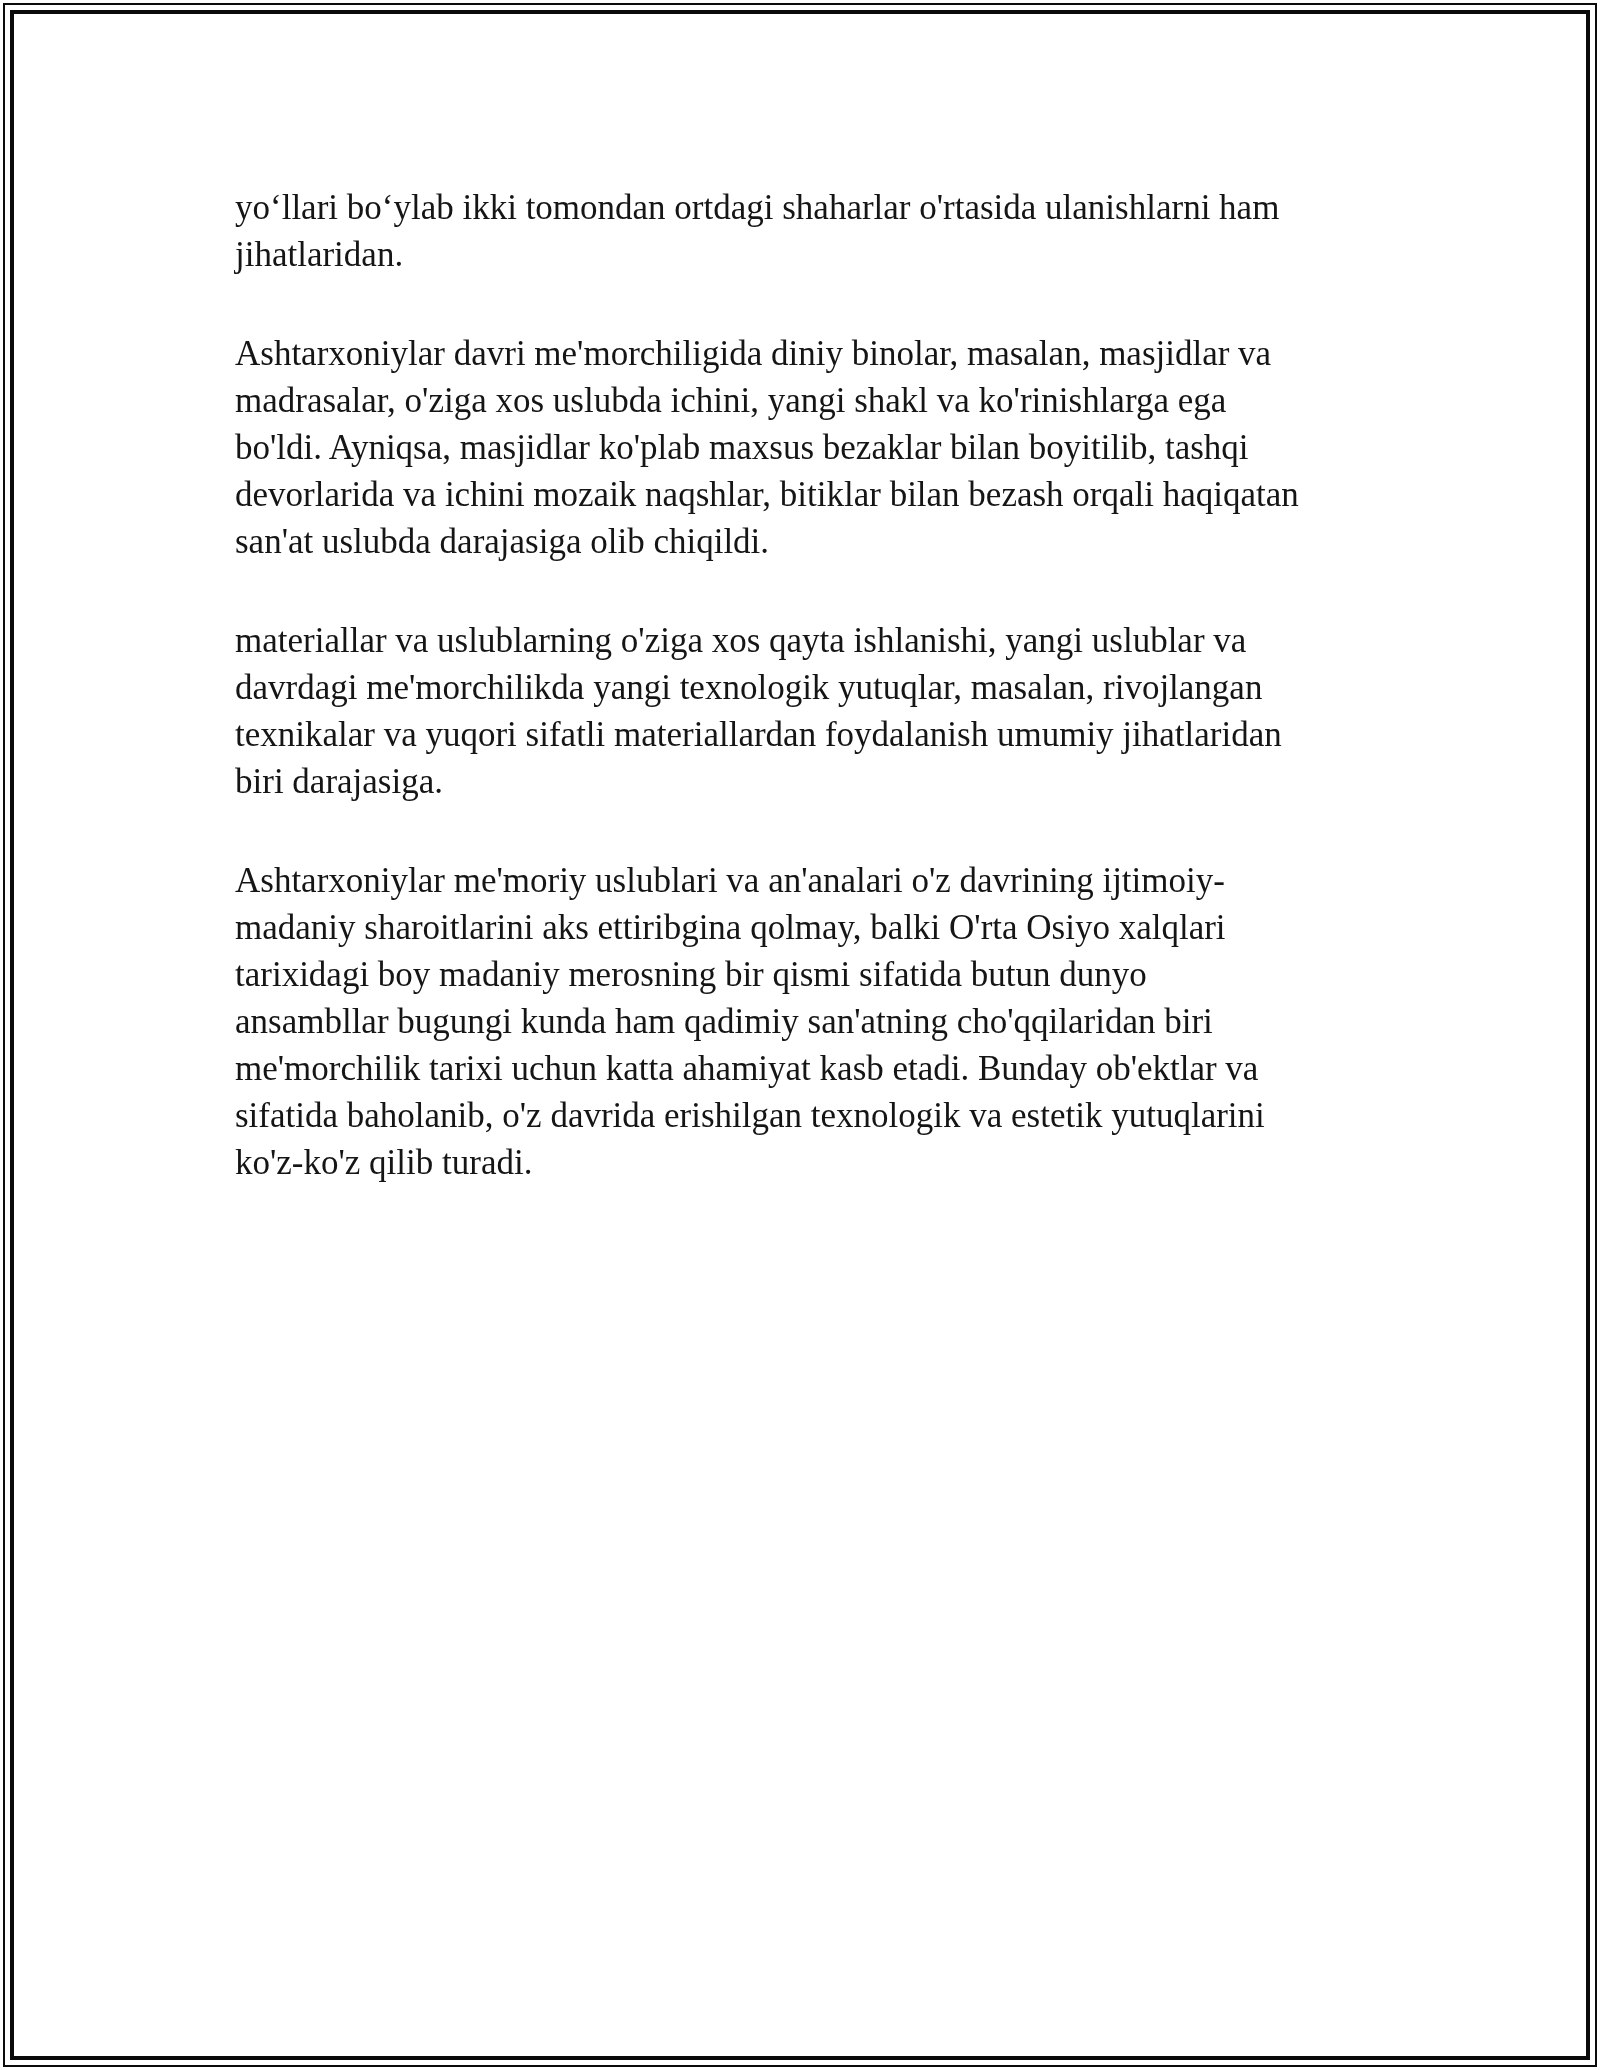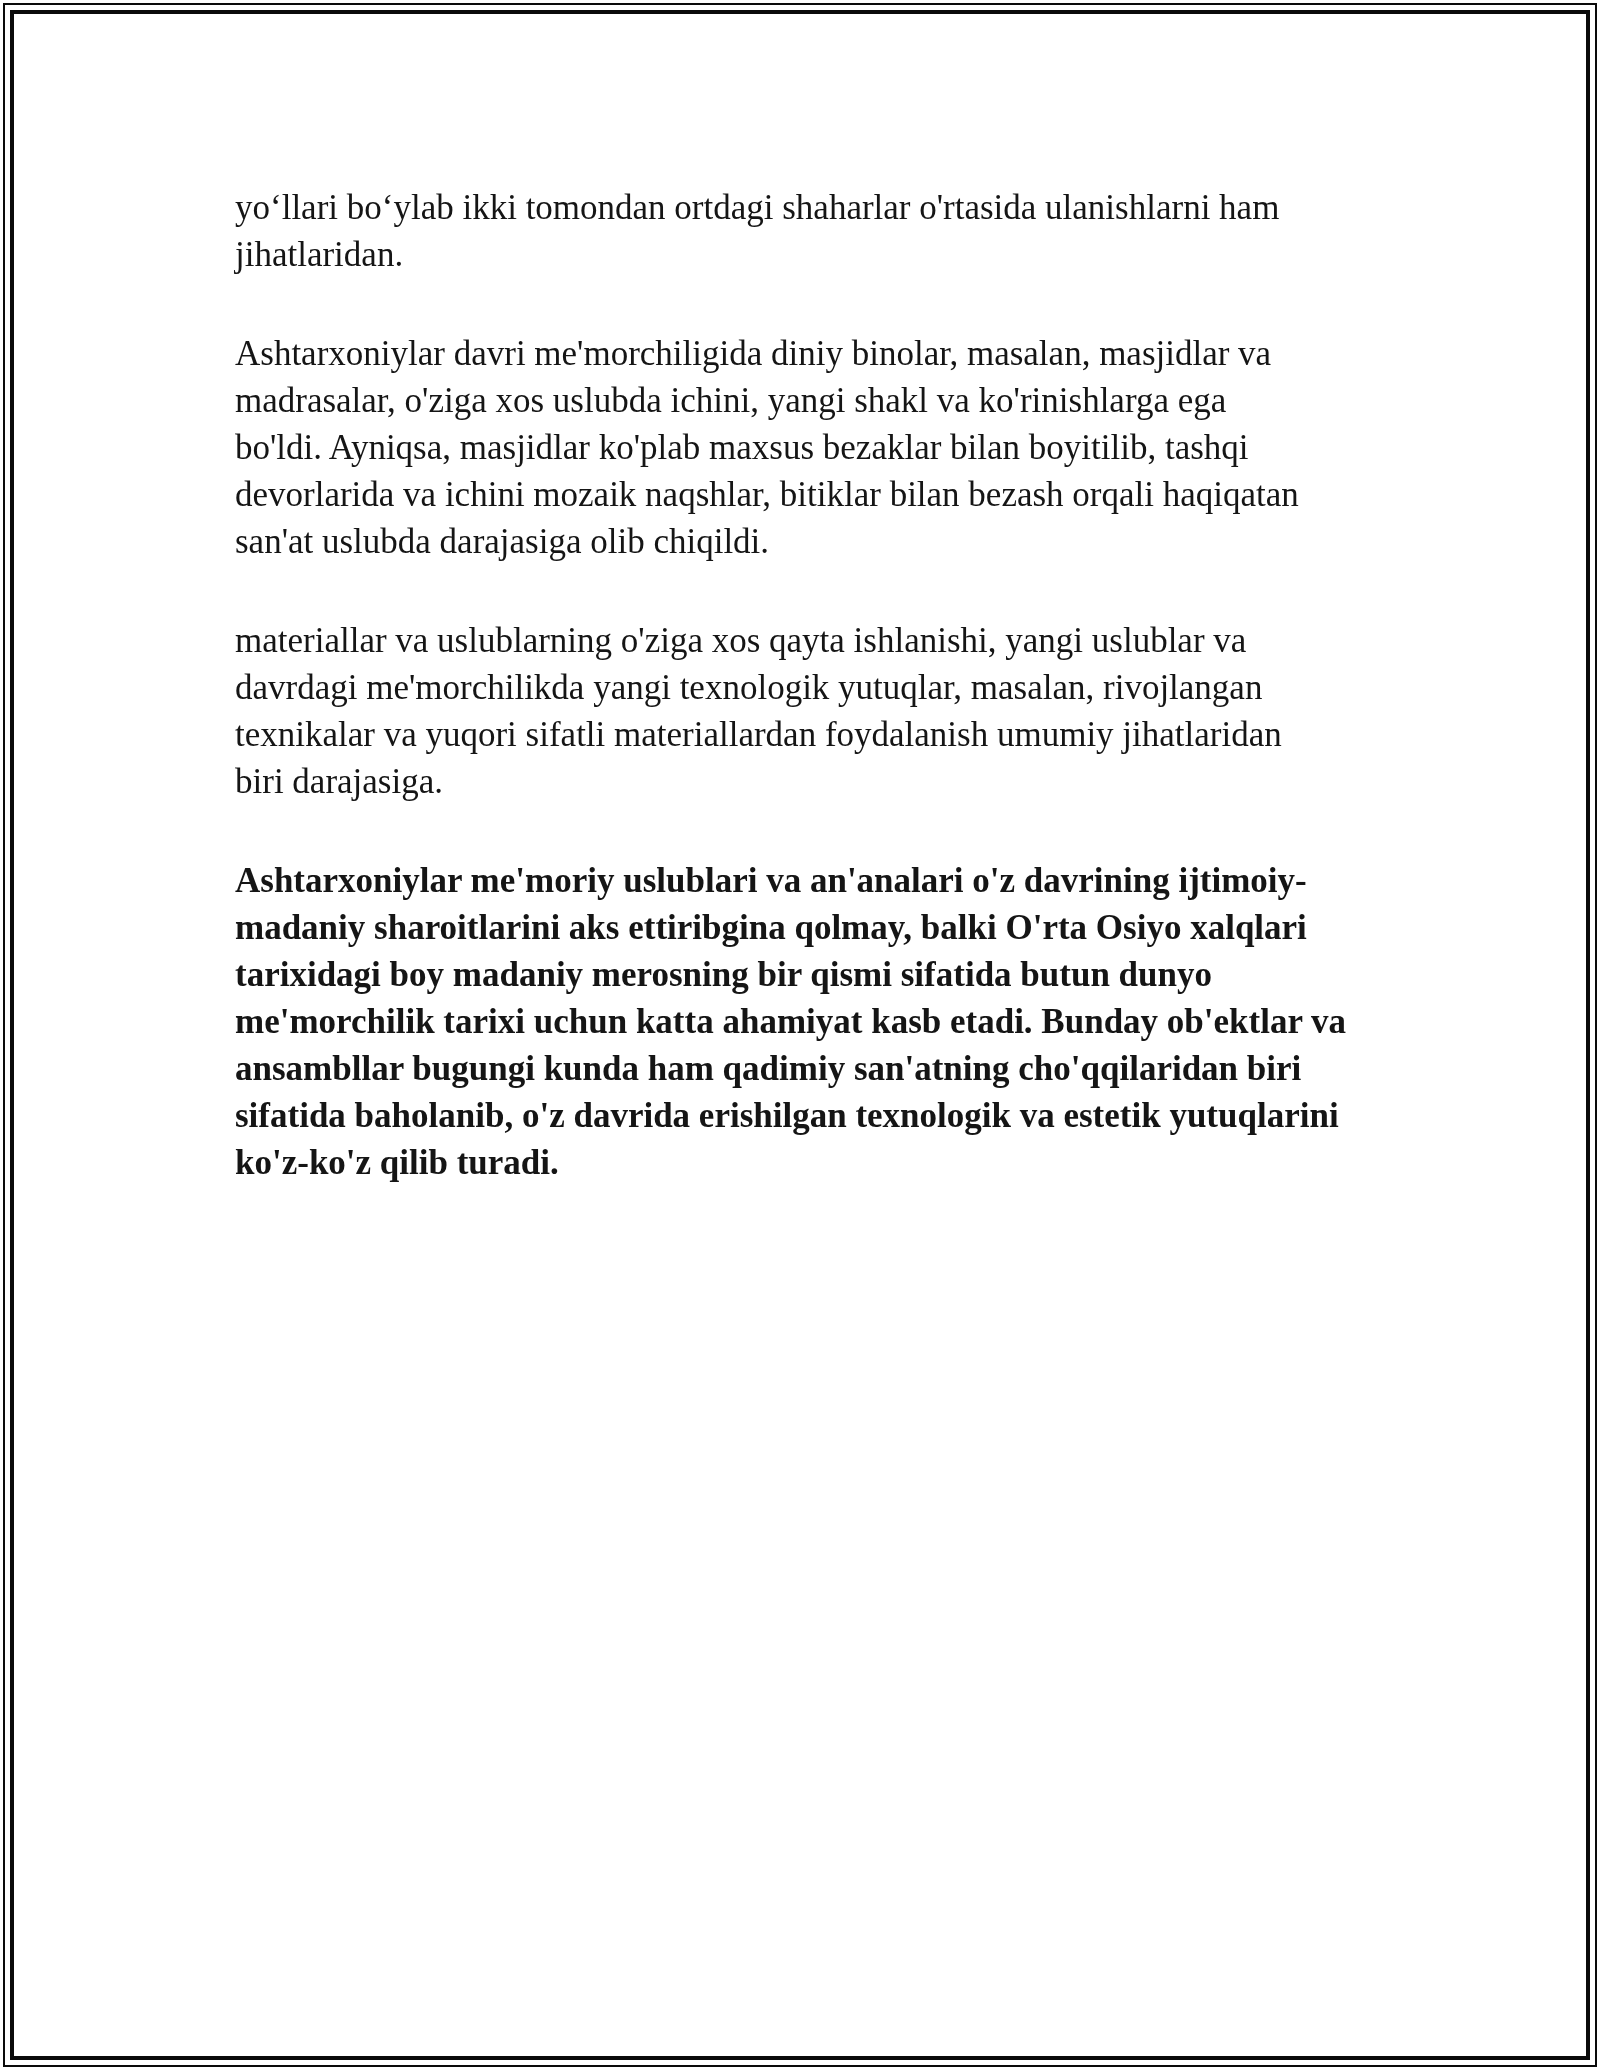--- a/index.html
+++ b/index.html
@@ -39,21 +39,20 @@
     font-size: 35px;
     line-height: 47px;
     color: var(--text-color, #141414);
     text-rendering: optimizeLegibility;
   }
   .para {
     margin: 0 0 52px 0;
   }
   .para:last-child {
     margin-bottom: 9px;
-    font-weight: bold;
   }
   .line {
     white-space: pre;
   }
 </style>
 </head>
 <body>
 
 <div class="page">
   <div class="frame-outer"></div>
@@ -78,20 +77,20 @@
       <div class="line">materiallar va uslublarning o'ziga xos qayta ishlanishi, yangi uslublar va</div>
       <div class="line">davrdagi me'morchilikda yangi texnologik yutuqlar, masalan, rivojlangan</div>
       <div class="line">texnikalar va yuqori sifatli materiallardan foydalanish umumiy jihatlaridan</div>
       <div class="line">biri darajasiga.</div>
     </div>
 
     <div class="para">
       <div class="line">Ashtarxoniylar me'moriy uslublari va an'analari o'z davrining ijtimoiy-</div>
       <div class="line">madaniy sharoitlarini aks ettiribgina qolmay, balki O'rta Osiyo xalqlari</div>
       <div class="line">tarixidagi boy madaniy merosning bir qismi sifatida butun dunyo</div>
+      <div class="line">ansambllar bugungi kunda ham qadimiy san'atning cho'qqilaridan biri</div>
       <div class="line">me'morchilik tarixi uchun katta ahamiyat kasb etadi. Bunday ob'ektlar va</div>
-      <div class="line">ansambllar bugungi kunda ham qadimiy san'atning cho'qqilaridan biri</div>
       <div class="line">sifatida baholanib, o'z davrida erishilgan texnologik va estetik yutuqlarini</div>
       <div class="line">ko'z-ko'z qilib turadi.</div>
     </div>
 
   </div>
 </div>
 
 </body></html>

